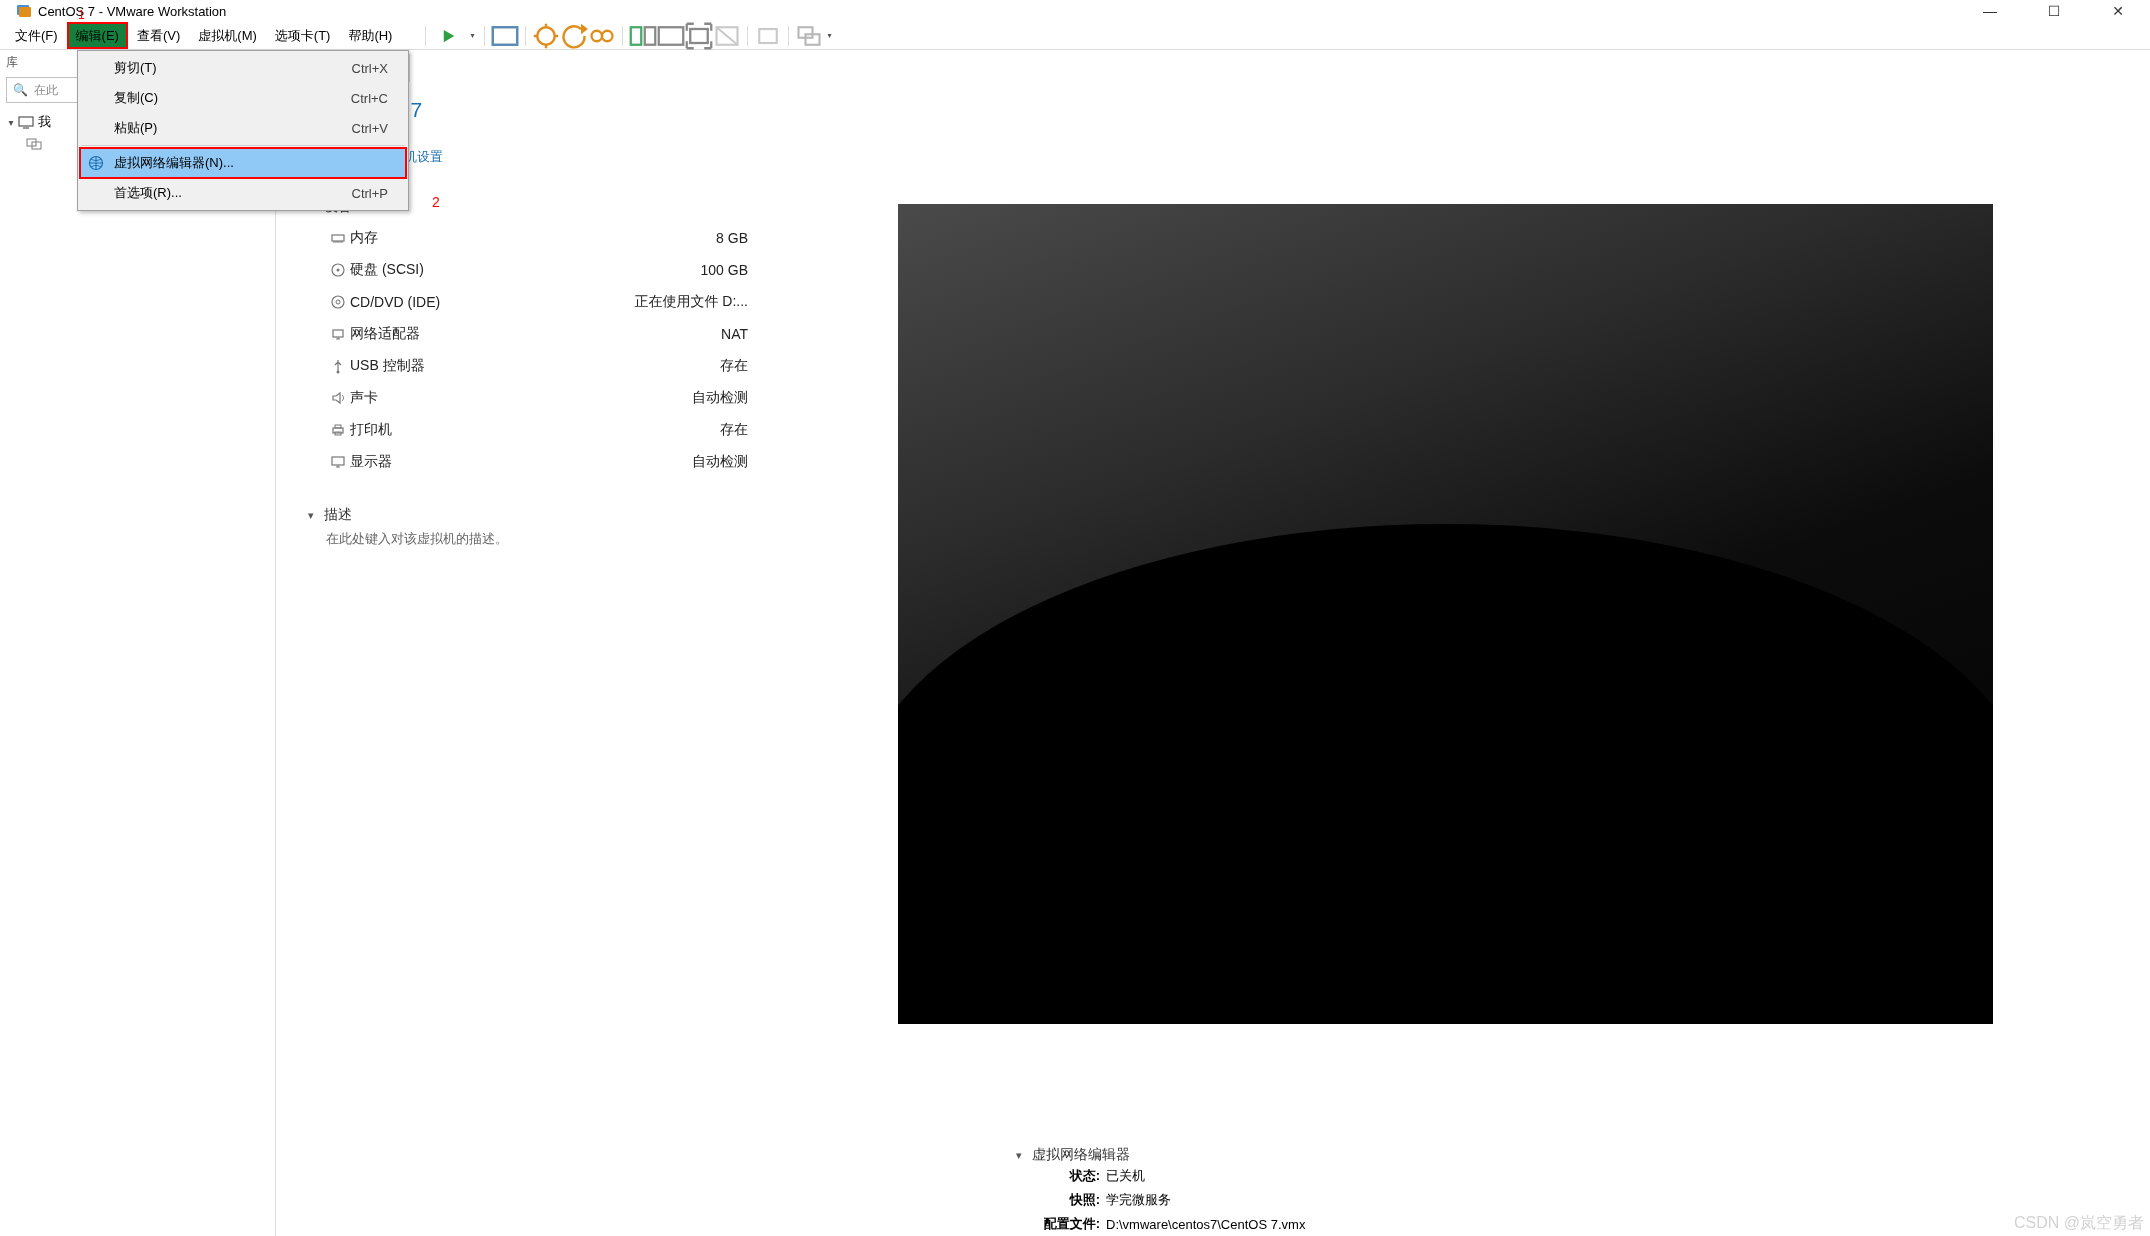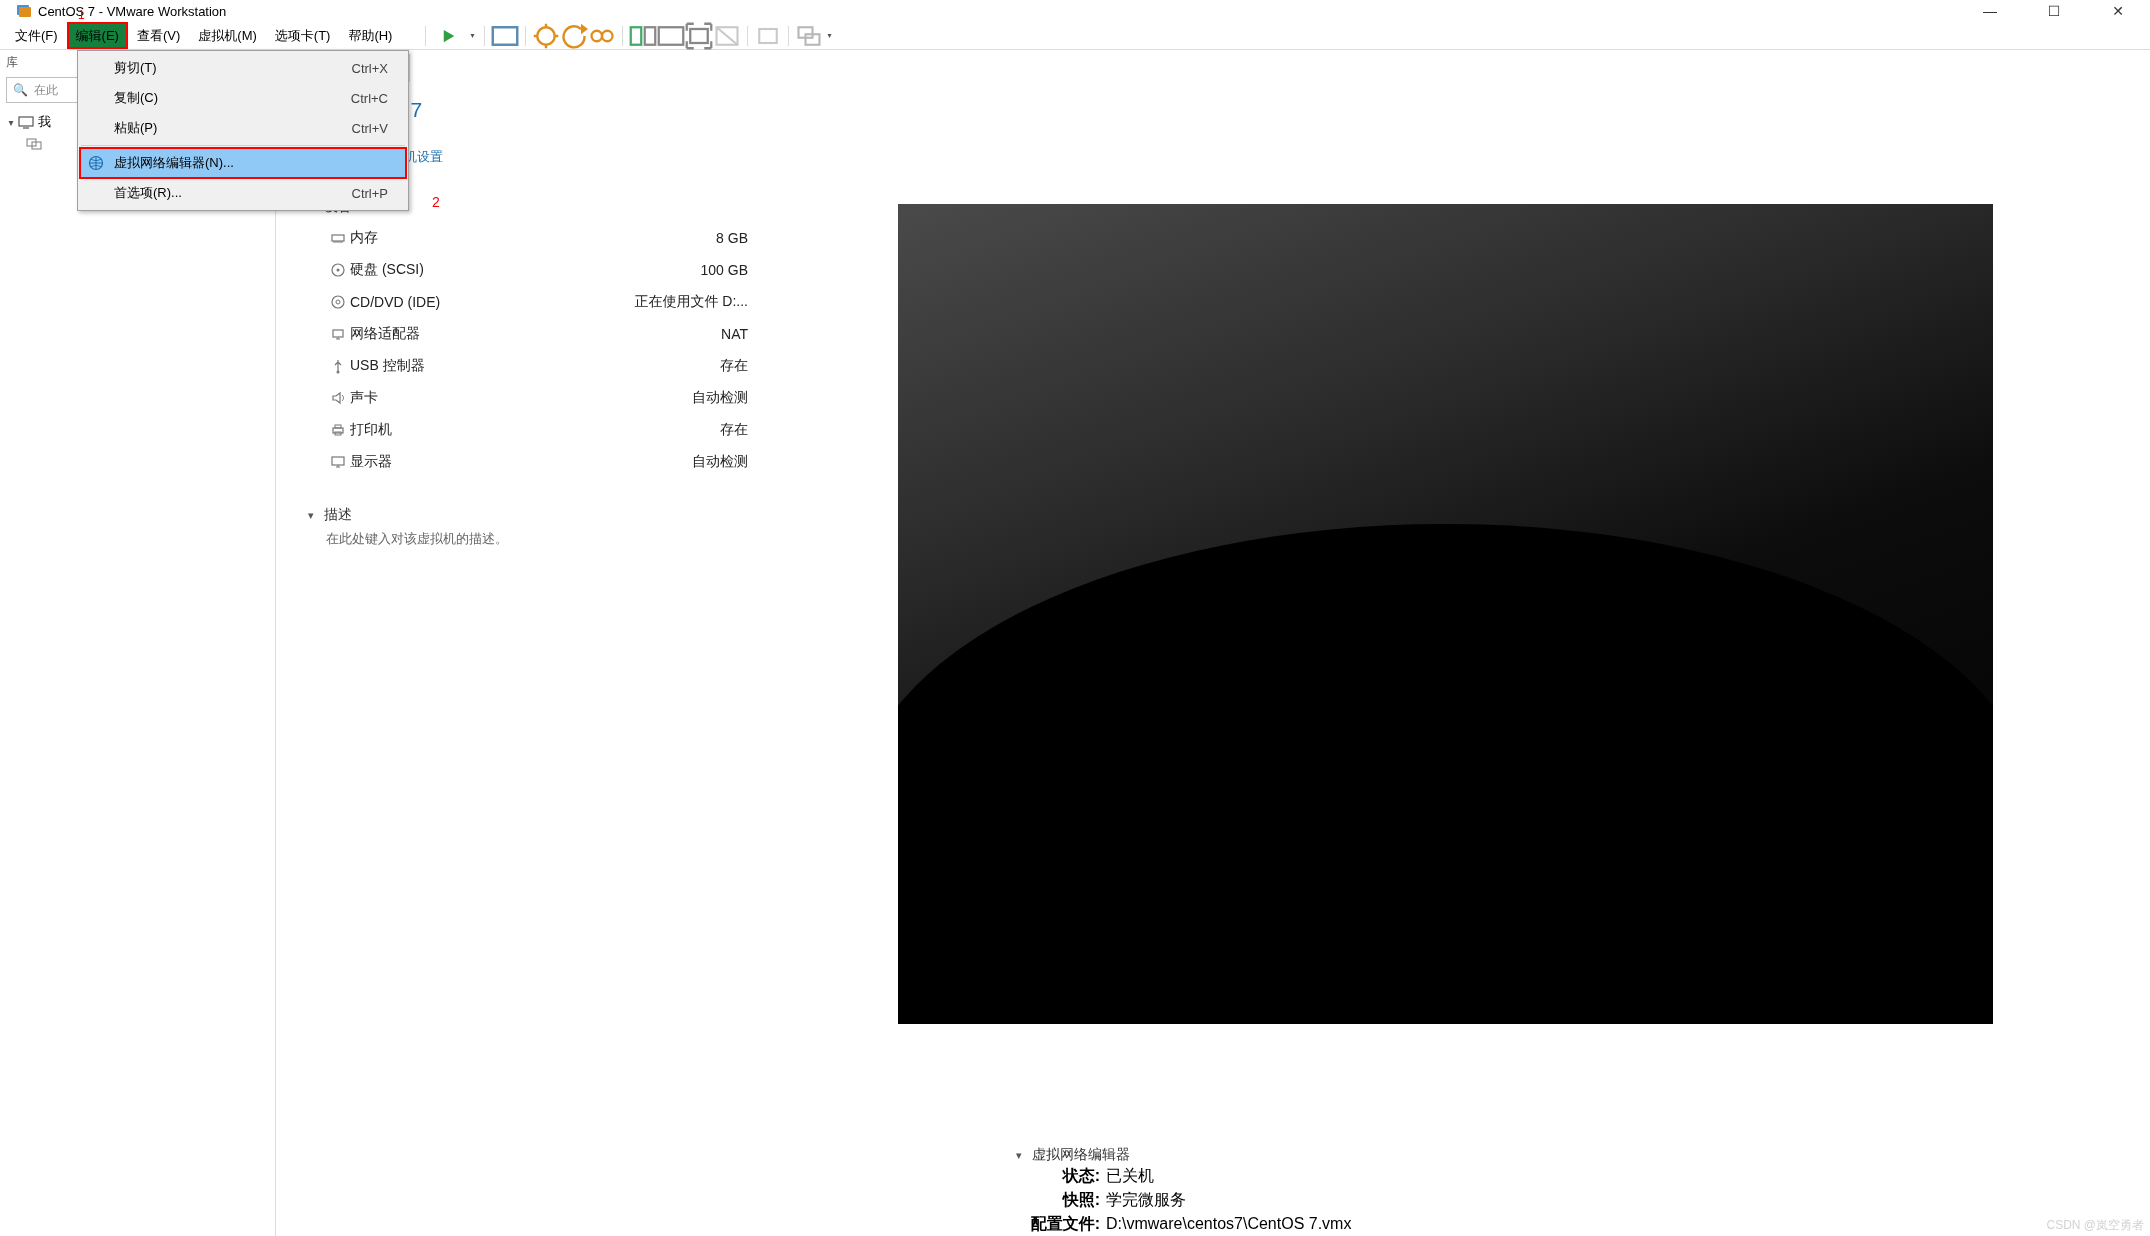--- a/index.html
+++ b/index.html
@@ -72,23 +72,23 @@
   .dev-row .d-val { flex: 1; text-align: right; }
   .desc-text { padding-left: 18px; color: #666; font-size: 13px; margin-top: 6px; }
 
   .vm-screen { width: 1095px; height: 820px; background: #000; margin-left: 150px; margin-top: 20px; position: relative; overflow: hidden; }
   .vm-screen .grad1 { position: absolute; inset: 0; background: linear-gradient(160deg, #4a4a4a 0%, #2b2b2b 30%, #0c0c0c 55%, #000 100%); }
   .vm-screen .curve { position: absolute; left: -40px; right: -40px; bottom: -60px; height: 560px; border-radius: 55% 55% 0 0 / 56% 56% 0 0; background: #000; }
 
   .details-sec { position: absolute; left: 740px; bottom: 0; right: 0; }
   .details-head { display: flex; align-items: center; color: #333; font-size: 14px; }
   .details-head .tw { width: 16px; color: #555; font-size: 11px; }
-  .det-row { display: flex; font-size: 16px; height: 24px; align-items: center; }
+  .det-row { display: flex; font-size: 13px; height: 24px; align-items: center; }
   .det-row .lbl { width: 84px; text-align: right; font-weight: bold; margin-right: 6px; }
-  .watermark { position: absolute; right: 6px; bottom: 2px; font-size: 12px; color: #d2d2d2; }
+  .watermark { position: absolute; right: 6px; bottom: 2px; font-size: 16px; color: #d2d2d2; }
 
   
   .ic-orange { fill: #e08e1b; }
   .ic-blue { fill: #4a90d9; }
 </style>
 </head>
 <body>
 
 <div class="titlebar">
   <span class="appicon">

